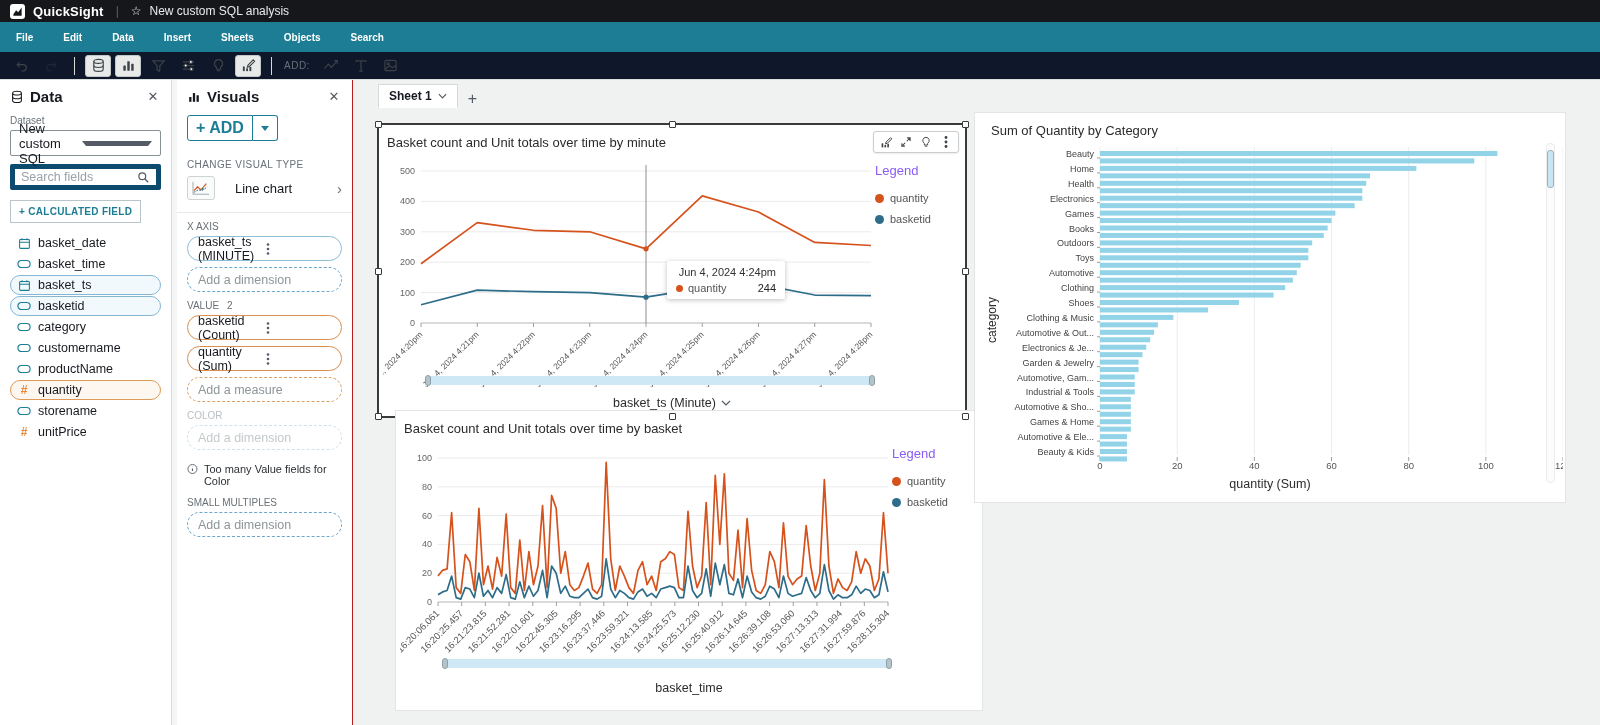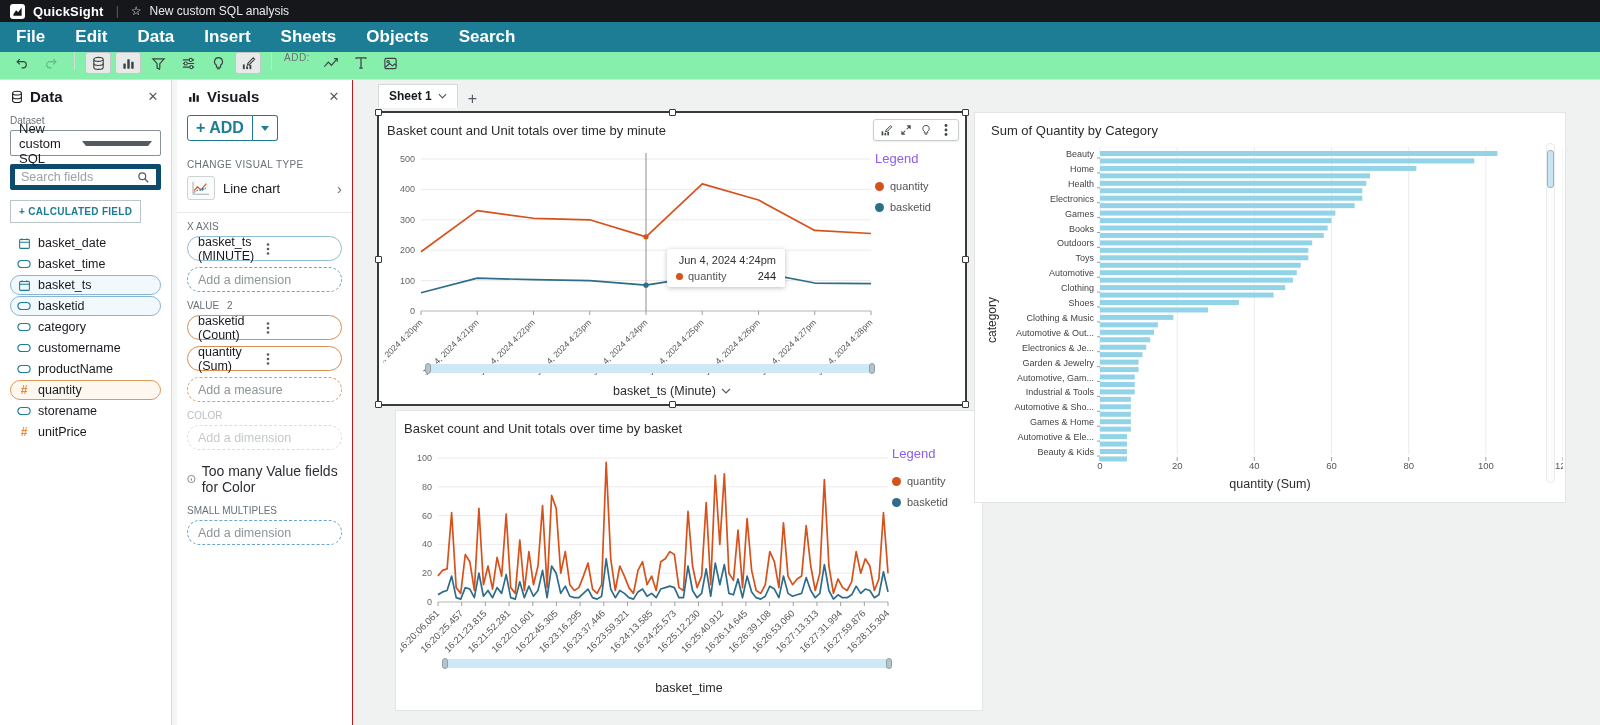--- a/index.html
+++ b/index.html
@@ -9,24 +9,24 @@
   
   .topbar { height:22px; background:#15171b; display:flex; align-items:center; padding:0 10px; gap:8px; }
   .qs-logo { width:15px; height:15px; background:#fff; border-radius:3px; display:flex; align-items:center; justify-content:center; }
   .brand { color:#fff; font-size:13px; font-weight:700; letter-spacing:.2px; }
   .topbar-sep { color:#5a5f66; font-size:12px; margin:0 4px; }
   .star { color:#e9ebeb; font-size:12px; }
   .doc-title { color:#e9ebeb; font-size:12px; }
 
   
   .menubar { height:30px; background:#1c7d95; display:flex; align-items:center; gap:30px; padding:0 16px; }
-  .menubar .menu-item { color:#fff; font-size:17px; font-weight:600; cursor:pointer;text-align:right; }
+  .menubar .menu-item { color:#fff; font-size:10px; font-weight:600; cursor:pointer;text-align:right; }
 
   
-  .toolbar { height:28px; background:#86efac; border-bottom:1px solid #dadddd; display:flex; align-items:flex-start; padding:0 8px; gap:4px; }
+  .toolbar { height:28px; background:#0f172a; border-bottom:1px solid #dadddd; display:flex; align-items:center; padding:0 8px; gap:4px; }
   .tb-btn { width:26px; height:22px; display:flex; align-items:center; justify-content:center; border:1px solid transparent; border-radius:3px; background:transparent; }
   .tb-btn.active { background:#e8eaea; border-color:#c3c7c7; }
   .tb-btn.disabled svg { opacity:.35; }
   .tb-sep { width:1px; height:18px; background:#d7dada; margin:0 6px; }
   .tb-add { font-size:10px; color:#687078; letter-spacing:.5px; margin:0 4px 0 2px; }
 
   
   .main { display:flex; height:645px; }
   .data-panel { width:172px; background:#fff; border-right:1px solid #d8dbdb; padding:8px 10px; }
   .panel-gap { width:5px; background:#f4f5f5; }
@@ -51,44 +51,44 @@
   .field-row.sel-blue { border-color:#86b6d4; background:#f2f9fd; }
   .field-row.sel-orange { border-color:#dd9a58; background:#fdf7f0; }
   .num-hash { color:#e8883a; font-weight:700; font-size:12px; }
 
   
   .add-split { display:inline-flex; margin-bottom:10px; cursor:pointer; }
   .add-split .seg { border:1px solid #1c7d95; color:#1c7d95; font-size:16px; font-weight:700; padding:3px 8px; }
   .add-split .seg.left { border-radius:3px 0 0 3px; }
   .add-split .seg.right { border-left:none; border-radius:0 3px 3px 0; display:flex; align-items:center; }
   .add-split .caret-down { border-top-color:#1c7d95; }
-  .visual-type-row { display:flex; align-items:center; gap:8px; margin:6px 0 12px; }
+  .visual-type-row { display:flex; align-items:center; gap:20px; margin:6px 0 12px; }
   .vt-thumb { width:28px; height:24px; border:1px solid #cdd2d2; border-radius:3px; background:#fafbfb; display:flex; align-items:center; justify-content:center; }
   .vt-label { font-size:13px; flex:1; }
   .chev-right { color:#687078; font-size:15px; }
   .v-divider { height:1px; background:#e7e9e9; margin:6px -10px 8px; }
   .pill { height:25px; border:1px solid #8fbcd6; border-radius:13px; display:flex; align-items:center; padding:0 8px 0 10px; font-size:12.5px; margin-bottom:6px; background:#fff; }
   .pill span { flex:1; }
   .pill.orange { border-color:#d78f52; }
   .pill-dots { color:#545b64; display:flex; }
   .pill.dashed { border-style:dashed; color:#8d9699; }
   .pill.dashed.blue { border-color:#6ba6cc; }
   .pill.dashed.orange { border-color:#dd9e66; }
   .pill.dashed.disabled { border-color:#cfe0ea; color:#c3c9cc; }
   .label-dim { color:#b9bfc4; }
   .value-label { display:flex; gap:8px; }
-  .info-row { display:flex; gap:6px; align-items:center; font-size:14px; color:#2b2f33; margin:13px 0 10px; }
+  .info-row { display:flex; gap:6px; align-items:flex-start; font-size:11px; color:#2b2f33; margin:13px 0 10px; }
 
   
   .sheet-bar { position:absolute; top:4px; left:25px; display:flex; align-items:flex-end; gap:10px; }
   .sheet-tab { background:#fff; border:1px solid #d5d9d9; border-bottom-color:#fff; padding:4px 10px; font-size:12px; font-weight:700; display:flex; align-items:center; gap:6px; }
   .plus-btn { color:#545b64; font-size:16px; font-weight:400; cursor:pointer; }
 
   .chart-card { position:absolute; background:#fff; border:1px solid #e3e5e5; }
-  .chart-card.selected { outline:1.5px solid #3a3a3a; border-color:#3a3a3a; }
+  .chart-card.selected { outline:1.5px solid #3a3a3a; border-color:#3a3a3a;margin-top:12px; }
   .handle { position:absolute; width:7px; height:7px; background:#fff; border:1.5px solid #3a3a3a; border-radius:1px; z-index:5; }
   .chart-title { position:absolute; left:8px; top:10px; font-size:13px; color:#2b2b2b; }
   .legend { position:absolute; width:86px; }
   .legend-title { font-size:13px; color:#8b5cf6; margin-bottom:14px; }
   .legend-item { display:flex; align-items:center; gap:6px; font-size:11px; color:#555; margin-bottom:9px; cursor:pointer; }
   .dot { width:9px; height:9px; border-radius:50%; flex:none; }
   .range-slider { position:absolute; height:9px; background:#cfe8f5; border-radius:4px; }
   .range-handle { position:absolute; top:-1px; width:6px; height:11px; background:#b3c4ca; border:1px solid #8fa1a6; border-radius:3px; }
   .range-handle.left { left:0; } .range-handle.right { right:0; }
   .axis-title { position:absolute; width:100%; text-align:center; font-size:12.5px; color:#2b2b2b; display:flex; justify-content:center; align-items:center; gap:5px; }

